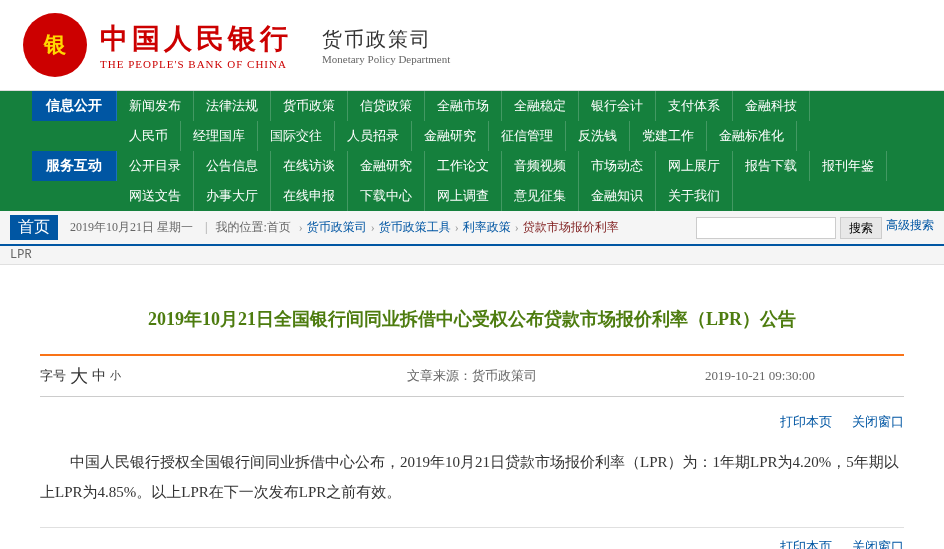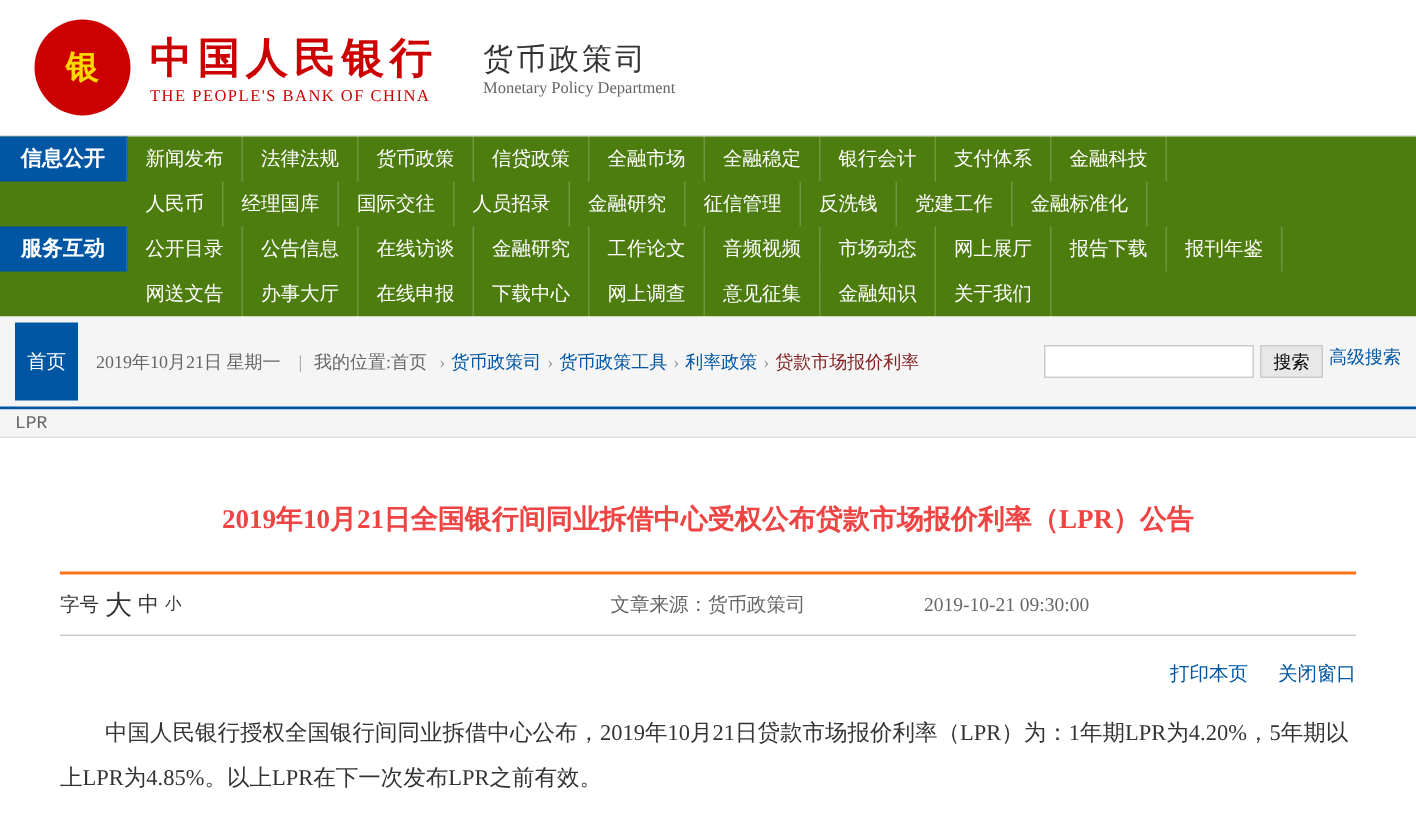--- a/index.html
+++ b/index.html
@@ -8,52 +8,52 @@
     
     .header { background: #fff; display: flex; align-items: center; padding: 10px 20px; border-bottom: 1px solid #ddd; }
     .header-logo { display: flex; align-items: center; gap: 10px; }
     .logo-text-cn { font-size: 28px; font-weight: bold; color: #c00; letter-spacing: 4px; }
     .logo-text-en { font-size: 11px; color: #c00; letter-spacing: 1px; }
     .logo-dept { margin-left: 20px; text-align: left; }
     .logo-dept-cn { font-size: 20px; color: #333; font-weight: normal; letter-spacing: 2px; }
     .logo-dept-en { font-size: 11px; color: #666; }
 
     
-    .nav-wrapper { background: #4d7c0f; }
+    .nav-wrapper { background: #15803d; padding-left: 32px; }
     .nav-row { display: flex; align-items: stretch; }
     .nav-label { background: #0056a3; color: #fff; font-size: 14px; padding: 6px 14px; white-space: nowrap; display: flex; align-items: center; border-right: 1px solid #1a6fbf; font-weight: bold; min-width: 70px; }
     .nav-items { display: flex; flex: 1; }
     .nav-item { color: #fff; font-size: 13px; padding: 6px 12px; white-space: nowrap; cursor: pointer; border-right: 1px solid rgba(255,255,255,0.2); display: flex; align-items: center; }
 
     
     .breadcrumb-bar { display: flex; align-items: center; justify-content: space-between; padding: 4px 10px; border-bottom: 2px solid #0056a3; background: #f5f5f5; }
     .breadcrumb-left { display: flex; align-items: center; gap: 4px; font-size: 12px; color: #333; }
-    .breadcrumb-home { background: #0056a3; color: #fff; padding: 17px 8px; font-size: 13px; cursor: pointer; }
+    .breadcrumb-home { background: #0056a3; color: #fff; padding: 2px 8px; font-size: 16px; cursor: pointer; }
     .breadcrumb-sep { color: #999; }
     .breadcrumb-link { color: #0056a3; cursor: pointer; text-decoration: none; }
     .breadcrumb-current { color: #7f1d1d; }
     .search-right { display: flex; align-items: flex-start; gap: 4px; }
     .search-input { border: 1px solid #ccc; padding: 2px 6px; font-size: 12px; width: 140px; height: 22px; }
     .search-btn { background: #e8e8e8; border: 1px solid #ccc; padding: 2px 8px; font-size: 12px; cursor: pointer; height: 22px; }
     .advanced-search { color: #0056a3; font-size: 12px; cursor: pointer; text-decoration: none; }
 
     
     .lpr-crumb { padding: 2px 10px; font-size: 12px; color: #666; background: #f5f5f5; border-bottom: 1px solid #e0e0e0; font-family: Liberation Mono, monospace; }
 
     
     .main-content { padding: 20px 40px; }
-    .article-title { text-align: center; font-size: 18px; font-weight: bold; color: #ef4444; margin: 20px 0; line-height: 1.6; }
+    .article-title { text-align: center; font-size: 18px; font-weight: bold; color: #4d7c0f; margin: 20px 0; line-height: 1.6; }
     .article-meta { display: flex; align-items: center; padding: 8px 0; border-top: 2px solid #f97316; border-bottom: 1px solid #ccc; margin-bottom: 10px; }
     .font-size-ctrl { display: flex; align-items: center; gap: 4px; font-size: 13px; color: #333; flex: 1; }
     .font-ctrl-label { color: #333; }
     .font-ctrl-large { font-size: 18px; cursor: pointer; color: #333; }
     .font-ctrl-medium { font-size: 14px; cursor: pointer; color: #333; }
     .font-ctrl-small { font-size: 11px; cursor: pointer; color: #333; }
     .article-source { text-align: center; flex: 1; color: #666; font-size: 13px; }
-    .article-date { text-align: left; flex: 1; color: #666; font-size: 13px; }
+    .article-date { text-align: center; flex: 1; color: #666; font-size: 13px; }
     .article-actions { display: flex; justify-content: flex-end; gap: 20px; padding: 6px 0; margin-bottom: 10px; }
     .action-link { color: #0056a3; font-size: 13px; cursor: pointer; text-decoration: none; }
     .article-body { line-height: 2; font-size: 15px; color: #333; text-indent: 2em; }
     .article-actions-bottom { display: flex; justify-content: flex-end; gap: 20px; padding: 10px 0; border-top: 1px solid #e0e0e0; margin-top: 20px; }
 
     
     .emblem-svg { width: 70px; height: 70px; }
   </style>
 </head>
 <body>

